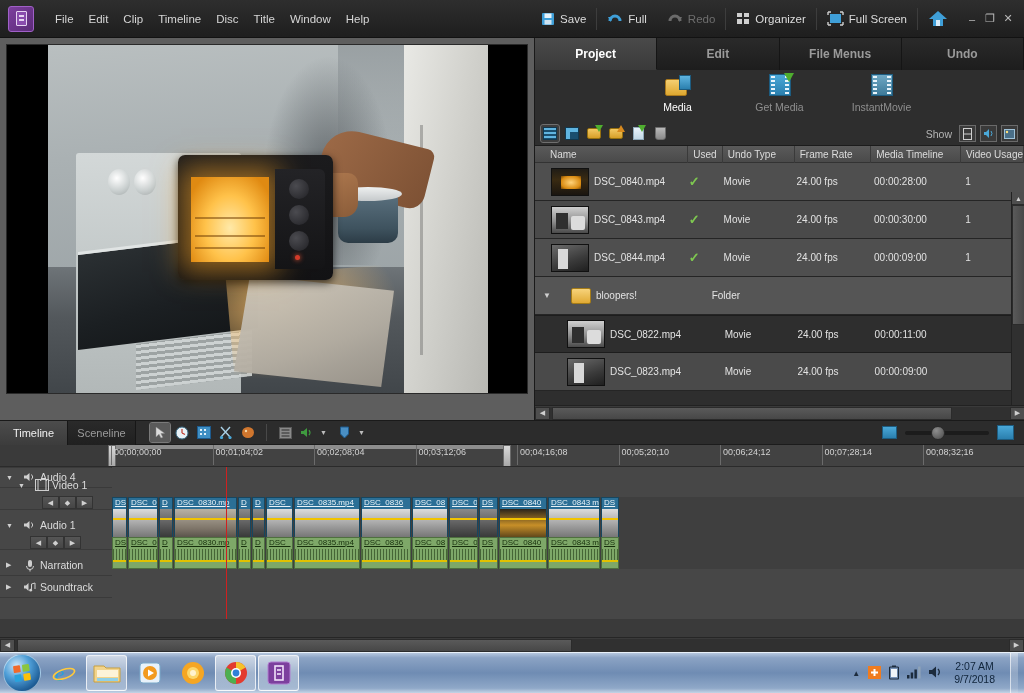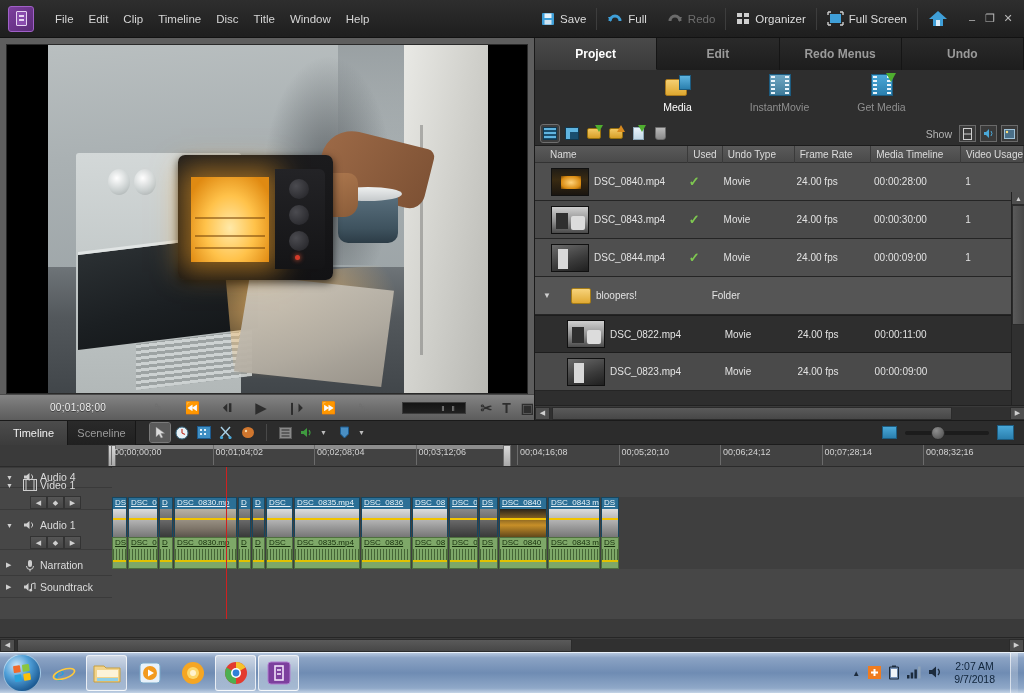--- a/index.html
+++ b/index.html
@@ -461,69 +461,49 @@
           </div>
           <div class="ovenpanel">
             <div class="ovenknob" style="top:10px"></div>
             <div class="ovenknob" style="top:36px"></div>
             <div class="ovenknob" style="top:62px"></div>
             <div class="ovenled"></div>
           </div>
         </div>
       </div>
     </div>
-    <div class="transport">
-      <div class="tc">00;01;08;00</div>
-      <div class="tbicons" id="transportIcons">
-          <div class="ic dim">␓</div>
-          <div class="ic">⏪</div>
-          <div class="ic">⏴❙</div>
-          <div class="ic play">▶</div>
-          <div class="ic">❙⏵</div>
-          <div class="ic">⏩</div>
-          <div class="ic dim">␔</div>
-        </div>
-      <div class="scrubber">
-          <div class="thumbs">‖‖</div>
-        </div>
-      <div class="rightic">
-        <div class="ic">✂</div>
-        <div class="ic">T</div>
-        <div class="ic">▣</div>
-      </div>
-    </div>
   </div>
 
   <div class="project">
     <div class="tabs" id="projTabs">
         <div class="tab active">Project</div>
         <div class="tab">Edit</div>
-        <div class="tab">Redo Menus</div>
+        <div class="tab">File Menus</div>
         <div class="tab">Undo</div>
       </div>
     <div class="bigbtns">
       <div class="bigbtn active">
         <div class="bi">
           <div class="folderico"></div>
           <div style="position:absolute;right:0;top:1px;width:12px;height:15px;background:linear-gradient(180deg,#5fb4e0,#2a7fae);border:1px solid #1d5c80;"></div>
         </div>
         <div class="lbl">Media</div>
       </div>
       <div class="bigbtn">
         <div class="bi">
-          <div class="filmstrip" style="background:linear-gradient(180deg,#6fa8c4,#3d7a99);"></div>
-        </div>
-        <div class="lbl">InstantMovie</div>
+          <div class="filmstrip"></div>
+            <div class="greenarrow"></div>
+        </div>
+        <div class="lbl">Get Media</div>
       </div>
       <div class="bigbtn">
         <div class="bi">
-          <div class="filmstrip"></div>
-            <div class="greenarrow"></div>
-        </div>
-        <div class="lbl">Get Media</div>
+          <div class="filmstrip" style="background:linear-gradient(180deg,#6fa8c4,#3d7a99);"></div>
+        </div>
+        <div class="lbl">InstantMovie</div>
       </div>
     </div>
 
     <div class="mediatools">
       <div class="mt sel">
           <div class="listico"></div>
         </div>
       <div class="mt">
           <div class="gridico"></div>
         </div>
@@ -741,21 +721,21 @@
               <div class="tw">▼</div>
               <div class="ti">
                 <svg width="14" height="12" viewBox="0 0 14 12">
                   <path d="M1 4.5h2.5L6.5 2v8L3.5 7.5H1z" fill="#cfcfcf"></path>
                   <path d="M8.5 3.5 A3.5 3.5 0 0 1 8.5 8.5" stroke="#cfcfcf" fill="none"></path>
                 </svg>
               </div>
               <div class="tn">Audio 4</div>
             </div>
           </div>
-          <div style="border-bottom: 1px solid rgb(58, 58, 58); position: absolute; left: 0px; width: 112px; top: 8px;">
+          <div style="border-bottom: 1px solid rgb(58, 58, 58); position: absolute; left: 0px; width: 112px; top: 8px; padding-left: 12px;">
             <div class="trow">
               <div class="tw">▼</div>
               <div class="ti">
                 <svg width="14" height="12" viewBox="0 0 14 12">
                   <rect x="0.5" y="0.5" width="13" height="11" fill="none" stroke="#cfcfcf"></rect>
                   <line x1="3" y1="0.5" x2="3" y2="11.5" stroke="#cfcfcf"></line>
                   <line x1="11" y1="0.5" x2="11" y2="11.5" stroke="#cfcfcf"></line>
                 </svg>
               </div>
               <div class="tn">Video 1</div>

